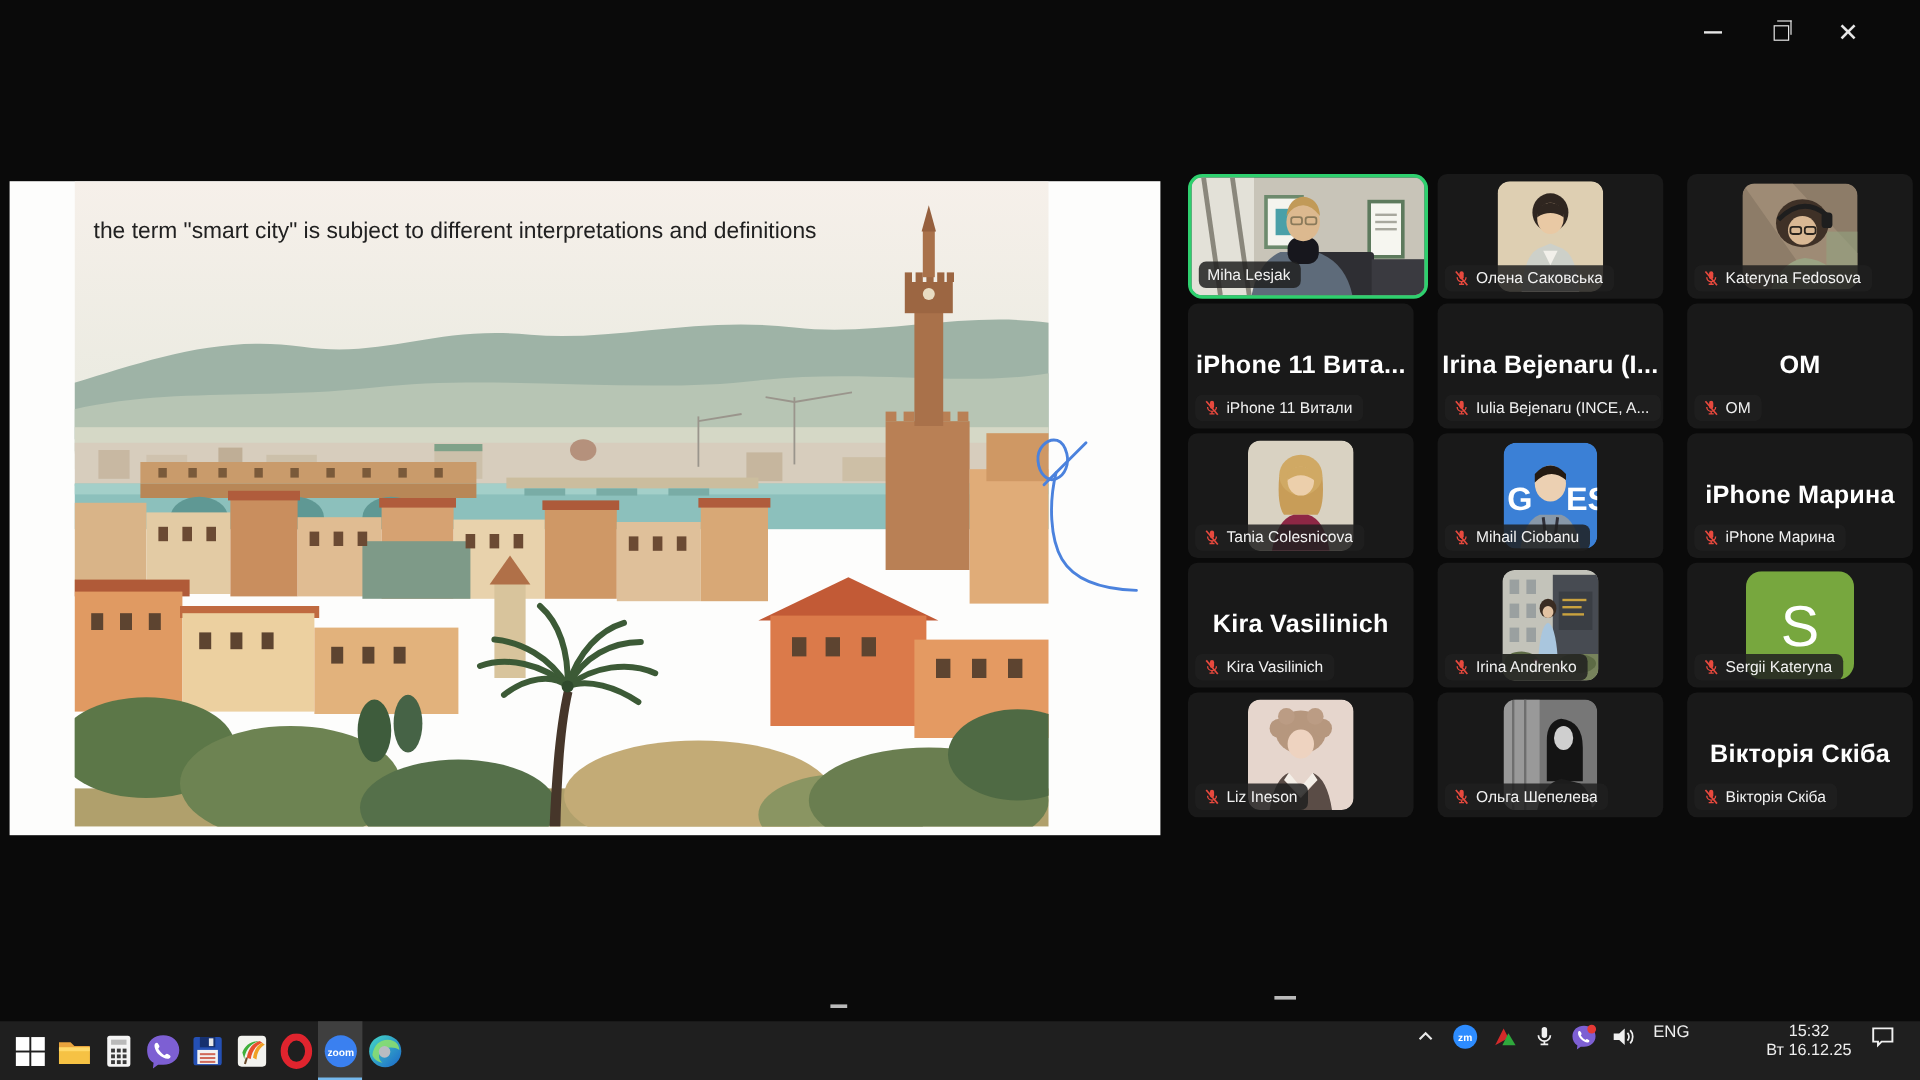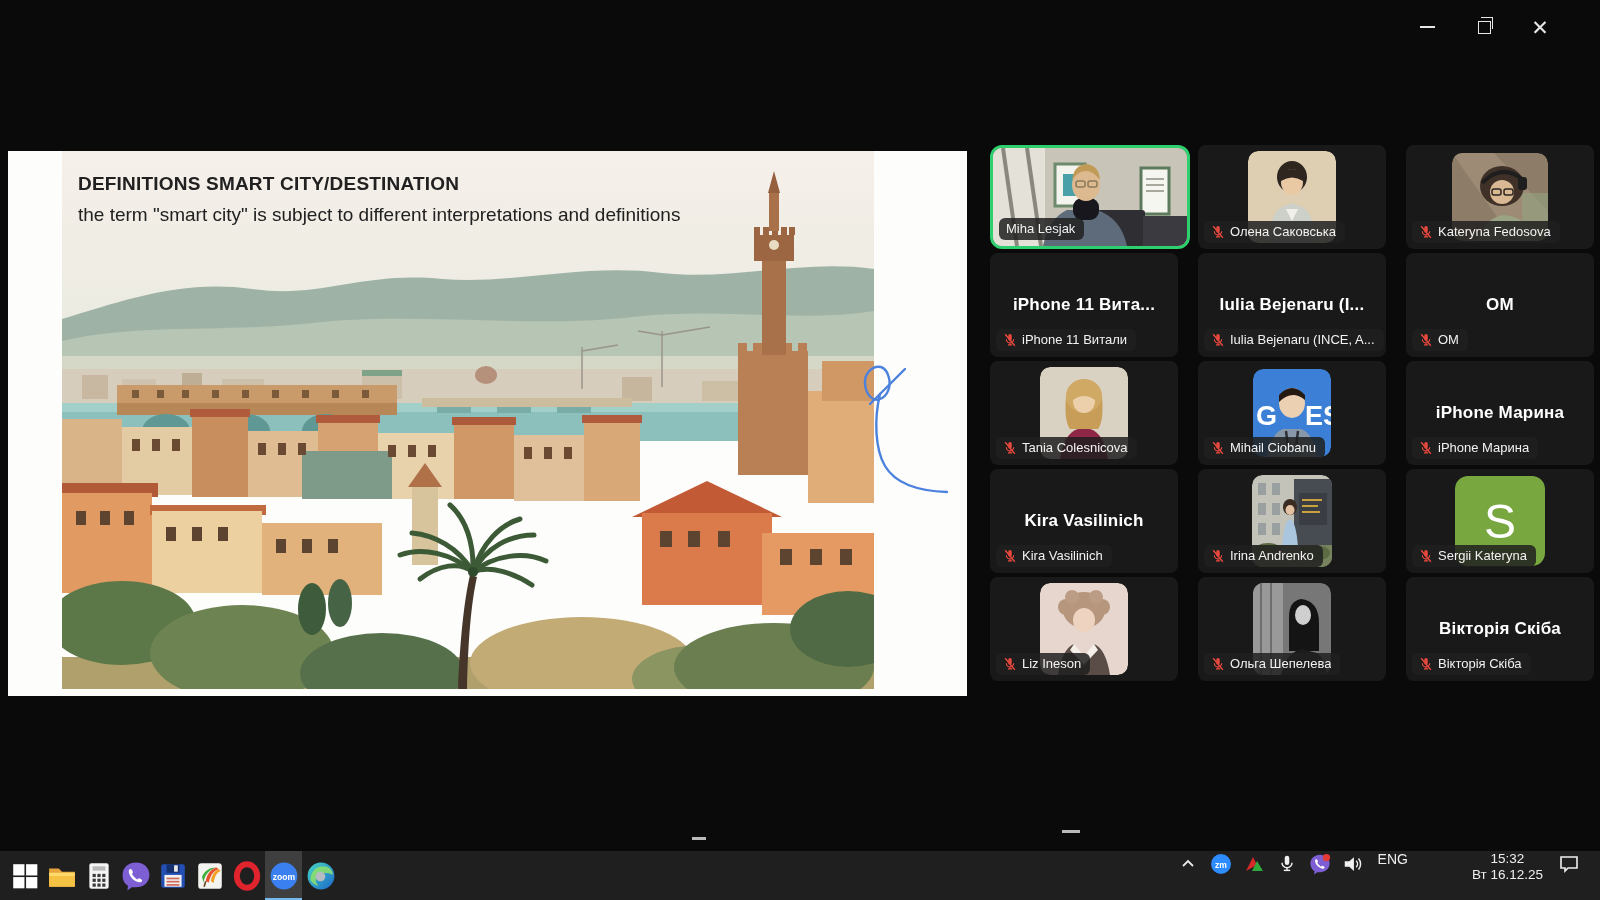--- a/index.html
+++ b/index.html
@@ -23,21 +23,21 @@
 
   
   .tile{position:absolute;width:188px;height:104px;background:#191919;border-radius:8px;}
   .tile.video{background:#737373;border:3px solid #2ed06e;border-radius:12px;width:194px;height:98px;overflow:hidden;}
   .tile.video svg{display:block;}
   .pill{position:absolute;left:6px;bottom:6px;max-width:186px;display:flex;align-items:center;gap:5px;
     background:rgba(32,32,32,.85);border-radius:6px;padding:3px 9px 4px 7px;overflow:hidden;}
   .pill span.nm{color:#f2f2f2;font-size:13px;white-space:nowrap;overflow:hidden;}
   .micico{width:14px;height:14px;flex:0 0 auto;}
   .bigname{position:absolute;left:0;top:0;width:100%;height:100%;display:flex;align-items:center;justify-content:center;
-    color:#fff;font-size:17px;font-weight:700;white-space:nowrap;overflow:hidden;letter-spacing:.2px;}
+    color:#fff;font-size:21px;font-weight:700;white-space:nowrap;overflow:hidden;letter-spacing:.2px;}
   .avwrap{position:absolute;left:0;top:0;width:100%;height:100%;display:flex;align-items:center;justify-content:center;}
   .avwrap svg{border-radius:10px;display:block;}
 
   
   .taskbar{position:absolute;left:0;top:851px;width:1600px;height:49px;background:#1f1f1f;display:flex;align-items:stretch;}
   .tb-apps{display:flex;align-items:stretch;padding-left:6px;}
   .tb-slot{width:37px;display:flex;align-items:center;justify-content:center;cursor:pointer;}
   .tb-slot.active{background:#3f3f3f;box-shadow:inset 0 -2px 0 #76b9ed;}
   .tb-slot svg{width:30px;height:30px;}
   .tray{position:absolute;right:18px;top:0;height:61px;display:flex;align-items:flex-start;gap:7px;}
@@ -212,21 +212,20 @@
         <path d="M411,421 C412,392 404,368 388,354"></path>
         <path d="M411,421 C420,392 438,374 458,368"></path>
         <path d="M411,421 C424,396 448,384 472,384"></path>
         <path d="M411,421 C432,404 462,400 484,410"></path>
         <path d="M411,421 C428,414 452,422 470,434"></path>
         <path d="M411,421 C398,410 376,414 358,428"></path>
       </g>
       <circle cx="411" cy="421" r="5" fill="#2f4a2c"></circle>
     </svg>
     <div class="slide-text">
-      <div class="slide-title">DEFINITIONS SMART CITY/DESTINATION</div>
       <div class="slide-subtitle">the term "smart city" is subject to different interpretations and definitions</div>
     </div>
   </div>
 
   <svg class="annot" viewBox="0 0 959 545">
     <g stroke="#4b82dd" stroke-width="2.4" fill="none" stroke-linecap="round">
       <path d="M897,218 L862,253"></path>
       <path d="M873,216 C864,214 856,223 857,233 C858,244 865,251 872,248 C880,245 883,235 881,227 C879,219 876,217 873,216 Z"></path>
       <path d="M872,243 C866,268 867,298 877,315 C887,332 910,340 939,341"></path>
     </g>
@@ -321,21 +320,21 @@
         <path d="M3.8,7 a4.2,4.2 0 0 0 8.4,0" fill="none" stroke="#e8493e" stroke-width="1.3"></path>
         <line x1="8" y1="11.2" x2="8" y2="13.6" stroke="#e8493e" stroke-width="1.3"></line>
         <line x1="5.6" y1="13.6" x2="10.4" y2="13.6" stroke="#e8493e" stroke-width="1.3"></line>
         <line x1="2.5" y1="1.5" x2="13.5" y2="14.5" stroke="#e8493e" stroke-width="1.6"></line>
       </svg>
     <span class="nm">iPhone 11 Витали</span>
   </div>
 </div>
 
 <div class="tile" style="left:1198px;top:253px">
-  <div class="bigname">Iulia Bejenaru (I...</div>
+  <div class="bigname">Irina Bejenaru (I...</div>
   <div class="pill">
     <svg class="micico" viewBox="0 0 16 16">
         <path d="M6,3.2 a2,2 0 0 1 4,0 v3.6 a2,2 0 0 1 -4,0 Z" fill="#e8493e"></path>
         <path d="M3.8,7 a4.2,4.2 0 0 0 8.4,0" fill="none" stroke="#e8493e" stroke-width="1.3"></path>
         <line x1="8" y1="11.2" x2="8" y2="13.6" stroke="#e8493e" stroke-width="1.3"></line>
         <line x1="5.6" y1="13.6" x2="10.4" y2="13.6" stroke="#e8493e" stroke-width="1.3"></line>
         <line x1="2.5" y1="1.5" x2="13.5" y2="14.5" stroke="#e8493e" stroke-width="1.6"></line>
       </svg>
     <span class="nm">Iulia Bejenaru (INCE, A...</span>
   </div>

